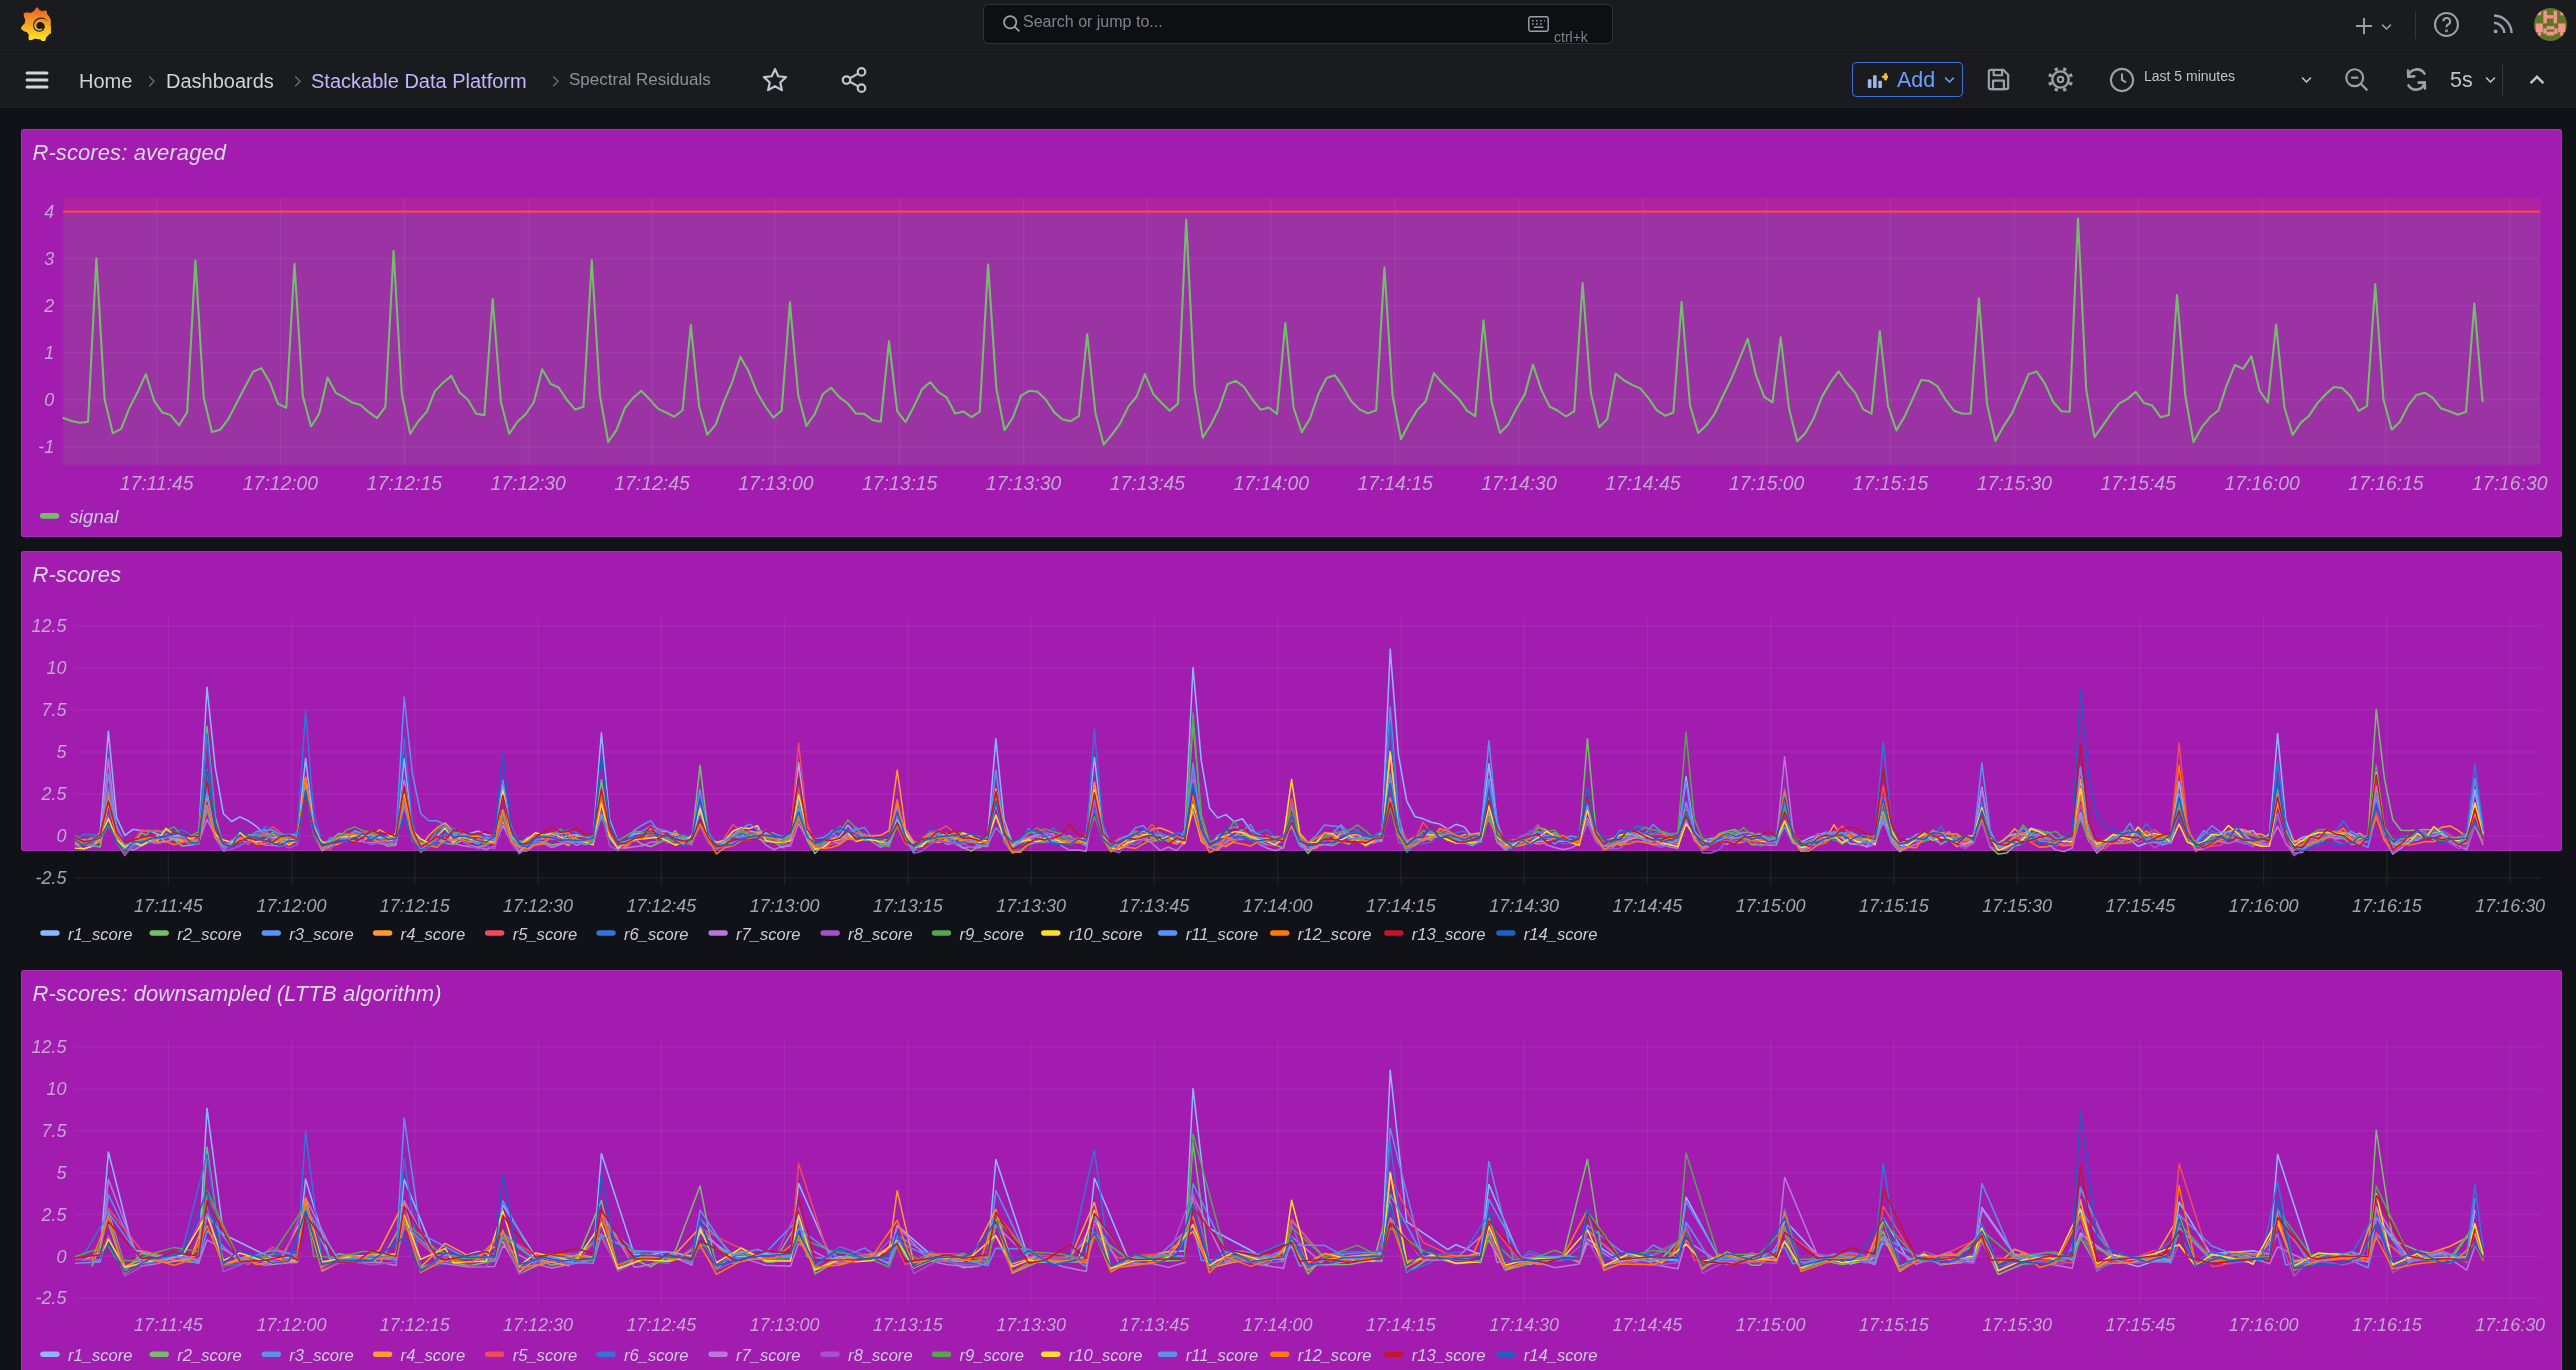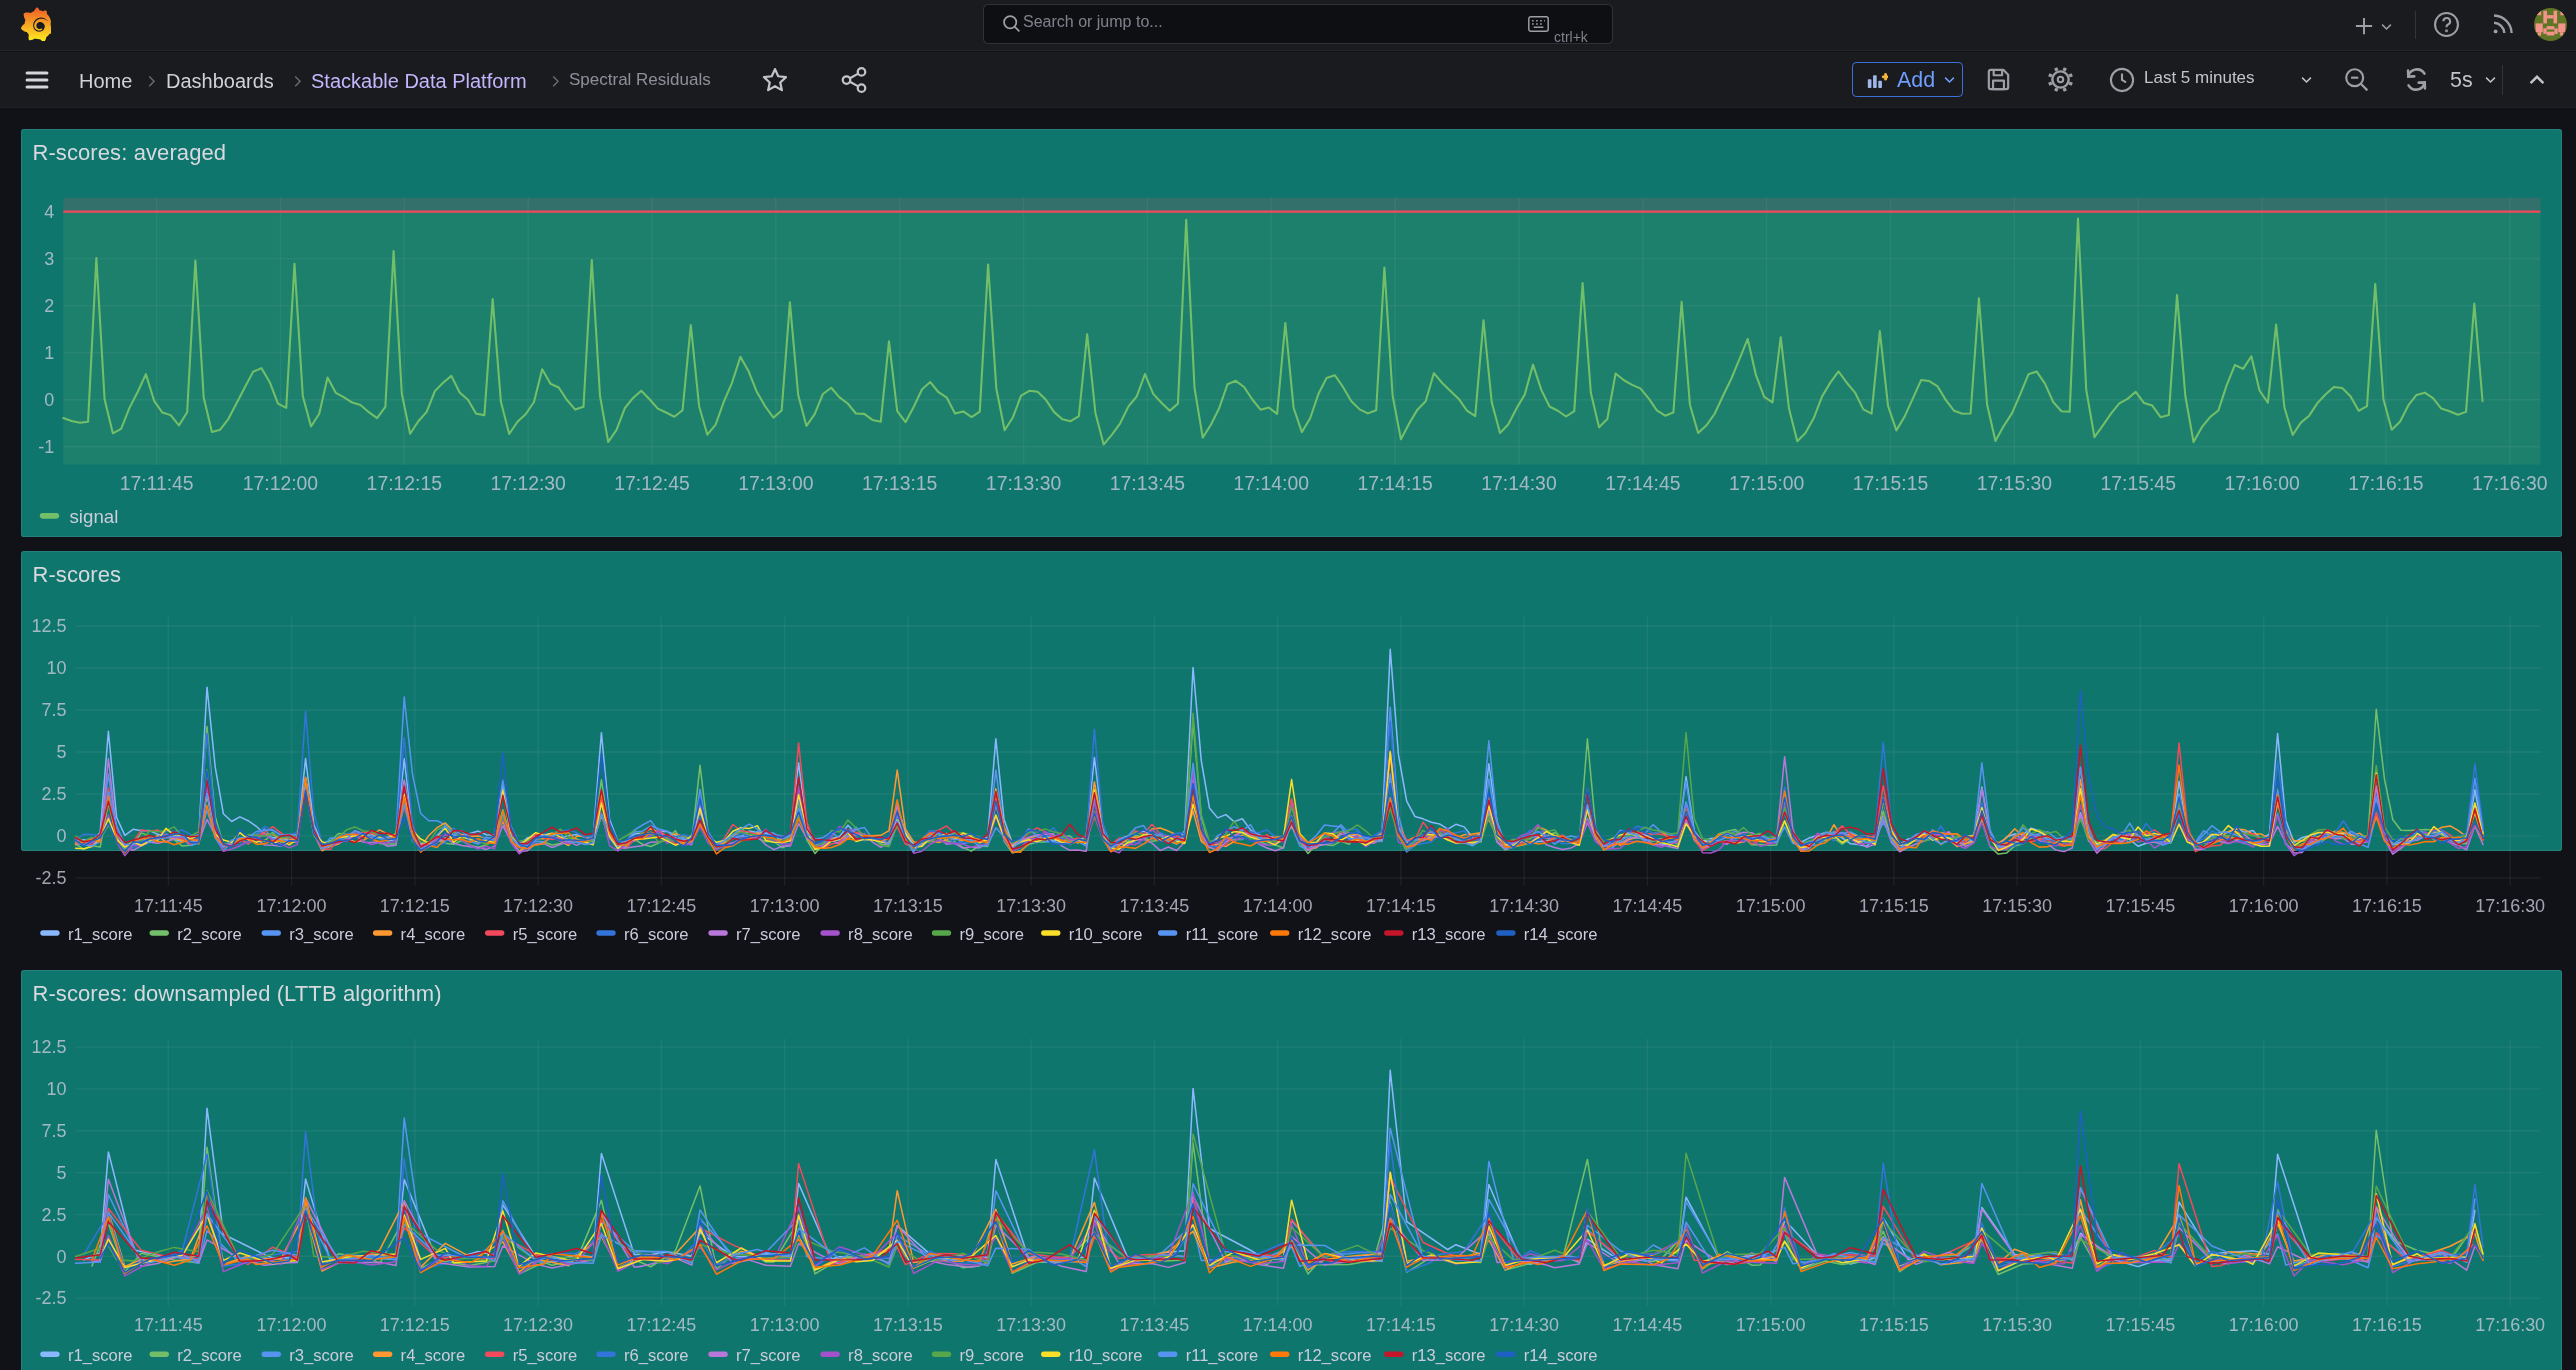--- a/index.html
+++ b/index.html
@@ -1,19 +1,19 @@
 <!DOCTYPE html>
 <html style="font-size:11px"><head><meta charset="utf-8"><style>
 * { margin:0; padding:0; box-sizing:border-box; }
 html { background:#111217; }
 body { width:2576px; height:1371px; background:#111217; overflow:hidden;
   font-family:"Liberation Sans", sans-serif; position:relative; }
 .abs { position:absolute; }
 .panel { position:absolute; left:21px; width:2541px;
-  background:#0f766e; border:1.4px solid rgba(204,204,220,0.12); border-radius:2.8px; }
+  background:#a21caf; border:1.4px solid rgba(204,204,220,0.12); border-radius:2.8px;font-style:italic; }
 .ptitle { position:absolute; left:10.4px; top:10.4px; font-size:22px; color:#d8d9df;
   letter-spacing:0.1px; }
 svg { display:block; }
 </style></head><body>
 <div class="abs" style="left:0;top:0;width:2576px;height:51px;background:#1a1b1f;border-bottom:1.4px solid #24252b"></div>
 <svg class="abs" style="left:21.4px;top:6.2px" width="30" height="35" viewBox="0 0 60 66">
 <defs>
       <linearGradient id="glg" x1="0" y1="1" x2="0" y2="0">
 <stop offset="0" stop-color="#fcee1f"></stop>
         <stop offset="1" stop-color="#f05a28"></stop>
@@ -137,21 +137,21 @@
     <line x1="9.7" y1="29.9" x2="4.6" y2="32.0" stroke-width="5.5"></line>
     <line x1="9.7" y1="18.1" x2="4.6" y2="16.0" stroke-width="5.5"></line>
     <line x1="18.1" y1="9.7" x2="16.0" y2="4.6" stroke-width="5.5"></line>
     <line x1="29.9" y1="9.7" x2="32.0" y2="4.6" stroke-width="5.5"></line>
     <line x1="38.3" y1="18.1" x2="43.4" y2="16.0" stroke-width="5.5"></line>
   </svg>
 <svg class="abs" style="left:2108px;top:66px" width="28" height="28" viewBox="0 0 24 24" fill="none" stroke="#9d9fa6" stroke-width="1.8">
 <circle cx="12" cy="12" r="9.5"></circle>
     <polyline points="12,6.5 12,12 15.5,14"></polyline>
   </svg>
-<div class="abs" style="left:2144px;top:68px;font-size:17px;color:#c2c3cb">Last 5 minutes</div>
+<div class="abs" style="left:2144px;top:68px;font-size:14px;color:#c2c3cb">Last 5 minutes</div>
 <svg class="abs" style="left:2299px;top:72px" width="15" height="15" viewBox="0 0 24 24" fill="none" stroke="#c2c3cb" stroke-width="2.4">
     <polyline points="5,9 12,16 19,9"></polyline>
   </svg>
 <svg class="abs" style="left:2342px;top:65px" width="29" height="29" viewBox="0 0 24 24" fill="none" stroke="#9d9fa6" stroke-width="1.8">
 <circle cx="10.5" cy="10.5" r="7"></circle>
     <line x1="15.8" y1="15.8" x2="21" y2="21"></line>
     <line x1="7.5" y1="10.5" x2="13.5" y2="10.5"></line>
   </svg>
 <svg class="abs" style="left:2402px;top:65px" width="29" height="29" viewBox="0 0 24 24" fill="none" stroke="#9d9fa6" stroke-width="2.1" stroke-linecap="round">
 <path d="M5.2 9.4 A7.3 7.3 0 0 1 18.6 7.2"></path>

